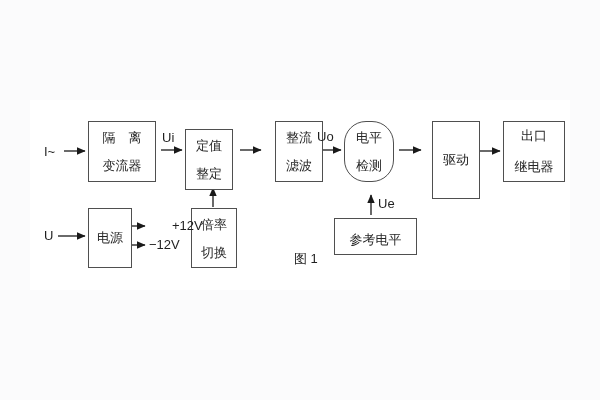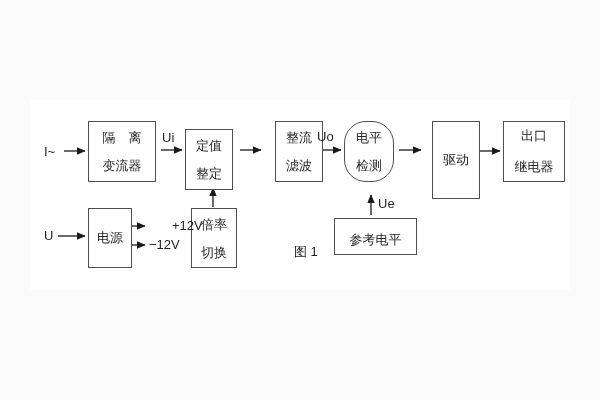--- a/index.html
+++ b/index.html
@@ -93,15 +93,15 @@
   </div>
 
   <div class="lbl" style="left:44px;top:145px;">I~</div>
   <div class="lbl" style="left:162px;top:131px;">Ui</div>
   <div class="lbl" style="left:317px;top:130px;">Uo</div>
   <div class="lbl" style="left:378px;top:197px;">Ue</div>
   <div class="lbl" style="left:44px;top:229px;">U</div>
   <div class="lbl" style="left:148px;top:219px;margin-left:24px;">+12V</div>
   <div class="lbl" style="left:149px;top:238px;">−12V</div>
 
-  <div class="lbl" style="left:294px;top:245px;">图 1</div>
+  <div class="lbl" style="left:294px;top:252px;">图 1</div>
 
 </div>
 
 </body></html>

